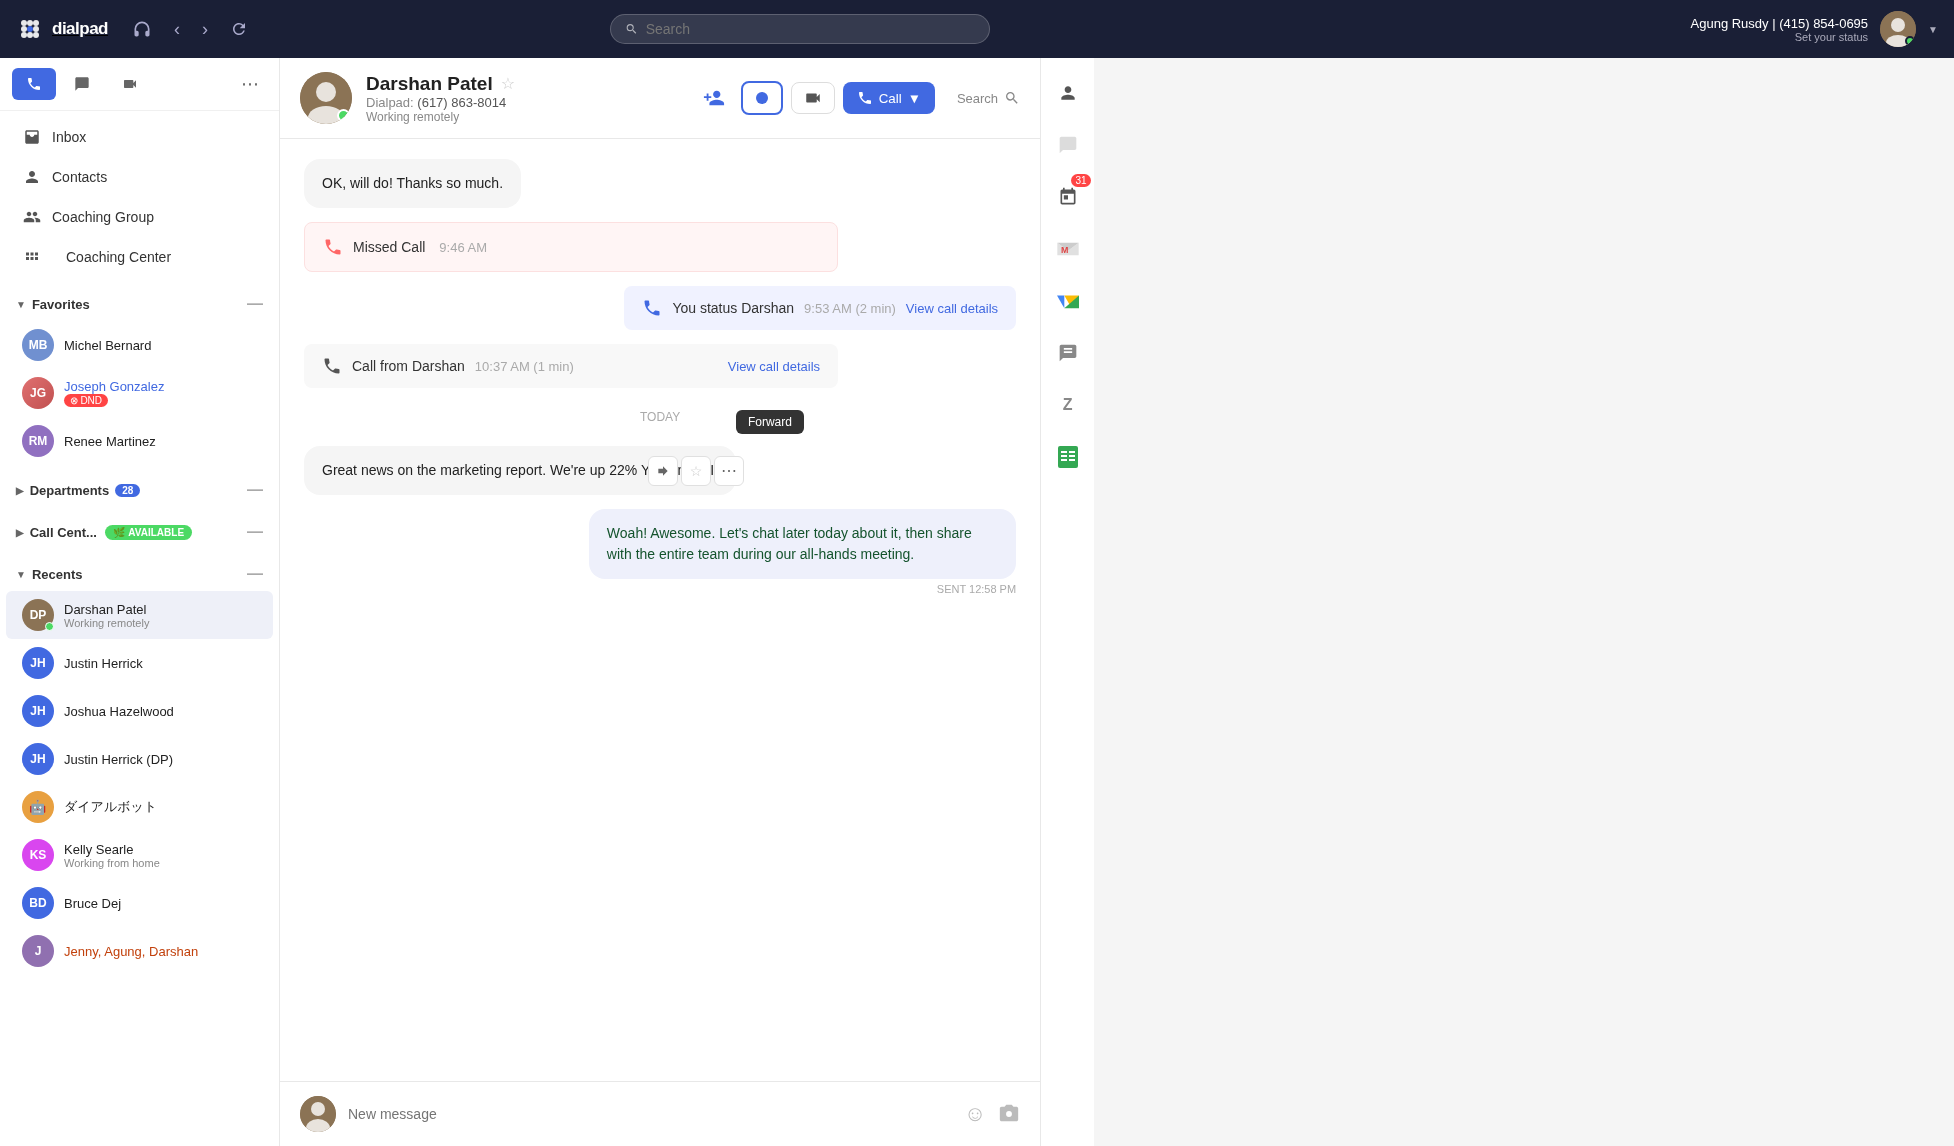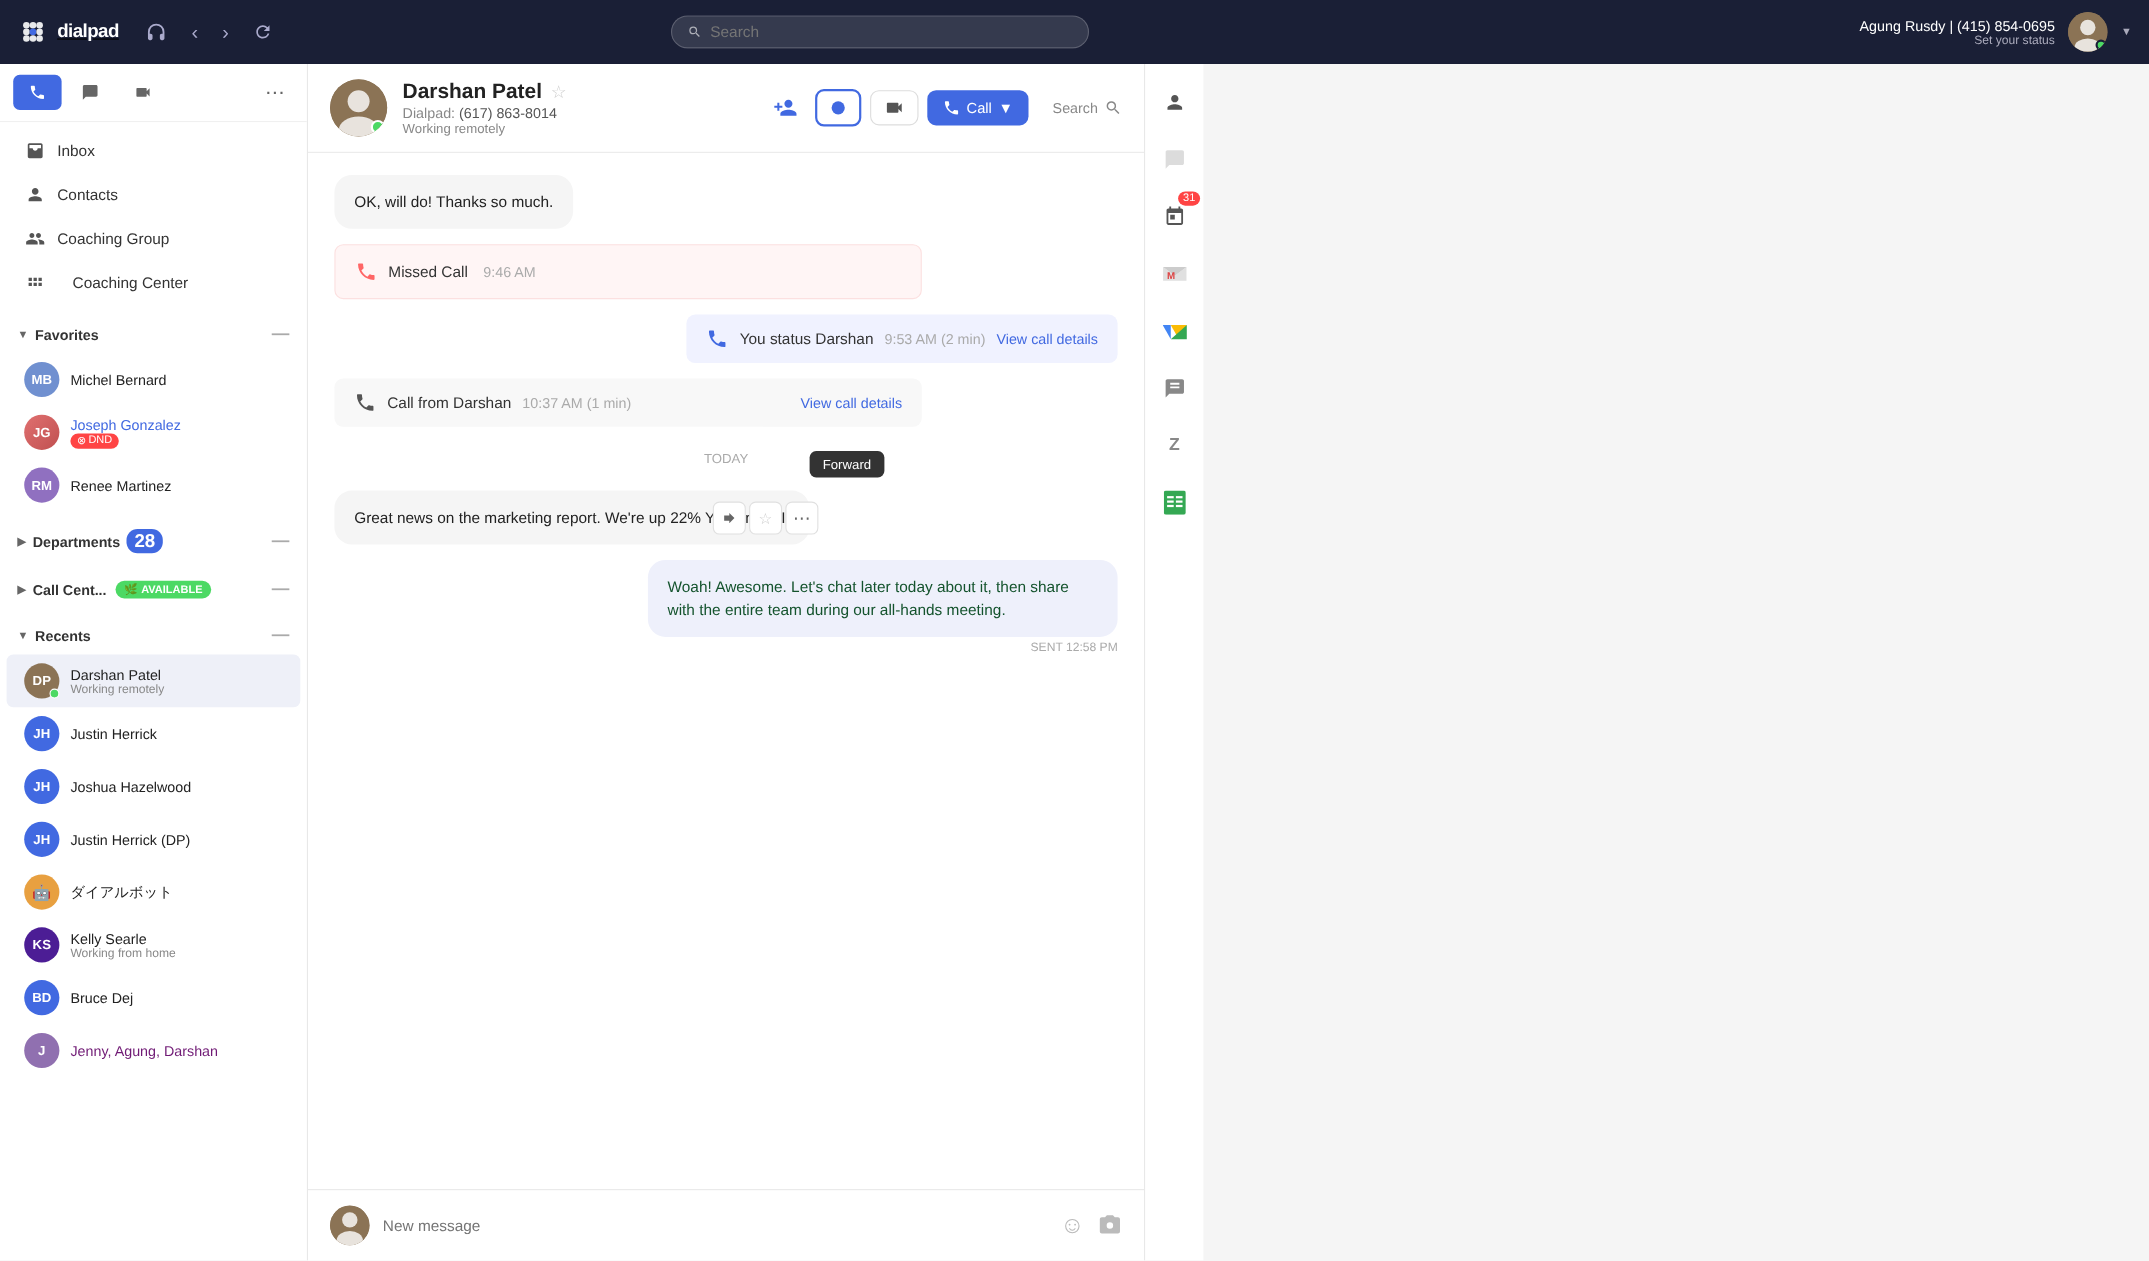--- a/index.html
+++ b/index.html
@@ -154,21 +154,21 @@
         <div style="flex:1;">
           <div style="font-size:13px;font-weight:500;color:#222;">Renee Martinez</div>
         </div>
       </div>
     </div>
 
     <div style="padding:4px 0;">
       <div style="display:flex;align-items:center;padding:8px 16px;cursor:pointer;font-size:13px;font-weight:600;color:#333;">
         <span style="font-size:10px;margin-right:6px;color:#666;">▶</span>
         <span>Departments</span>
-        <span style="background:#4169e1;color:white;border-radius:10px;padding:1px 7px;font-size:17px;margin-left:6px;">28</span>
+        <span style="background:#4169e1;color:white;border-radius:10px;padding:1px 7px;font-size:10px;margin-left:6px;">28</span>
         <div style="margin-left:auto;display:flex;gap:4px;">
           <span style="color:#aaa;cursor:pointer;font-size:16px;">—</span>
         </div>
       </div>
     </div>
 
     <div style="padding:4px 0;">
       <div style="display:flex;align-items:center;padding:8px 16px;cursor:pointer;font-size:13px;font-weight:600;color:#333;">
         <span style="font-size:10px;margin-right:6px;color:#666;">▶</span>
         <span>Call Cent...</span>
@@ -224,38 +224,38 @@
       </div>
 
       <div style="display:flex;align-items:center;gap:10px;padding:8px 16px;cursor:pointer;border-radius:6px;margin:0 6px;">
         <div style="width:32px;height:32px;border-radius:50%;background:#e8a040;display:flex;align-items:center;justify-content:center;color:white;font-size:14px;flex-shrink:0;">🤖</div>
         <div style="flex:1;">
           <div style="font-size:13px;font-weight:500;color:#222;">ダイアルボット</div>
         </div>
       </div>
 
       <div style="display:flex;align-items:center;gap:10px;padding:8px 16px;cursor:pointer;border-radius:6px;margin:0 6px;">
-        <div style="width:32px;height:32px;border-radius:50%;background:#4c1d95;display:flex;align-items:center;justify-content:center;color:white;font-size:12px;font-weight:600;flex-shrink:0;">KS</div>
+        <div style="width:32px;height:32px;border-radius:50%;background:#d946ef;display:flex;align-items:center;justify-content:center;color:white;font-size:12px;font-weight:600;flex-shrink:0;">KS</div>
         <div style="flex:1;">
           <div style="font-size:13px;font-weight:500;color:#222;">Kelly Searle</div>
           <div style="font-size:11px;color:#888;">Working from home</div>
         </div>
       </div>
 
       <div style="display:flex;align-items:center;gap:10px;padding:8px 16px;cursor:pointer;border-radius:6px;margin:0 6px;">
         <div style="width:32px;height:32px;border-radius:50%;background:#4169e1;display:flex;align-items:center;justify-content:center;color:white;font-size:12px;font-weight:600;flex-shrink:0;">BD</div>
         <div style="flex:1;">
           <div style="font-size:13px;font-weight:500;color:#222;">Bruce Dej</div>
         </div>
       </div>
 
       <div style="display:flex;align-items:center;gap:10px;padding:8px 16px;cursor:pointer;border-radius:6px;margin:0 6px;">
         <div style="width:32px;height:32px;border-radius:50%;background:#9070b0;display:flex;align-items:center;justify-content:center;color:white;font-size:12px;font-weight:600;flex-shrink:0;">J</div>
         <div style="flex:1;">
-          <div style="font-size:13px;font-weight:500;color:#701a75;">Jenny, Agung, Darshan</div>
+          <div style="font-size:13px;font-weight:500;color:#c2410c;">Jenny, Agung, Darshan</div>
         </div>
       </div>
     </div>
   </div>
 
   <div style="flex:1;display:flex;flex-direction:column;min-width:0;background:white;">
 
     <div style="background:white;border-bottom:1px solid #e8e8e8;padding:14px 20px;display:flex;align-items:center;gap:14px;flex-shrink:0;">
       <div style="width:52px;height:52px;border-radius:50%;background:#8b7355;display:flex;align-items:center;justify-content:center;color:white;font-size:18px;position:relative;flex-shrink:0;overflow:hidden;">
         <svg width="52" height="52" viewBox="0 0 52 52">

